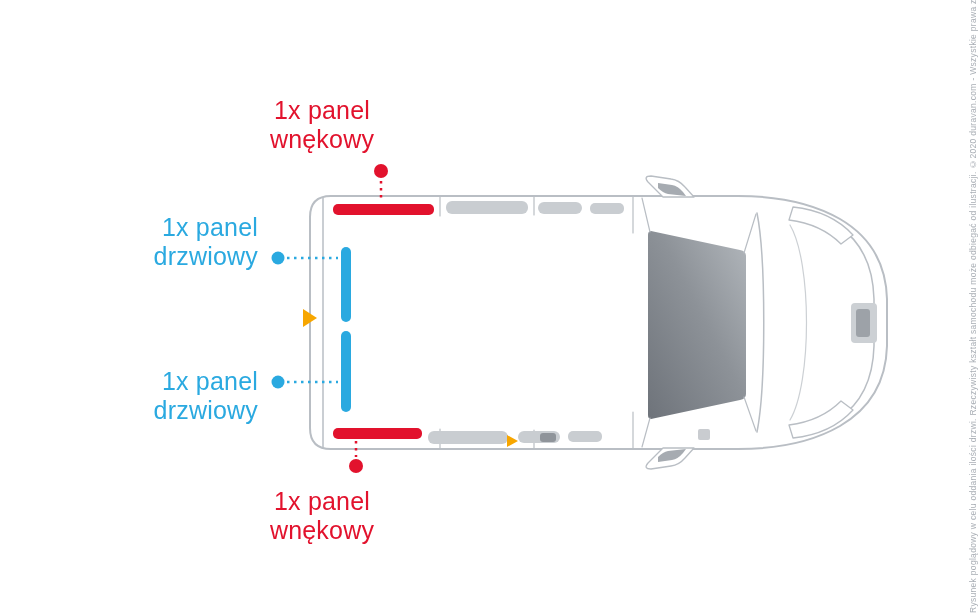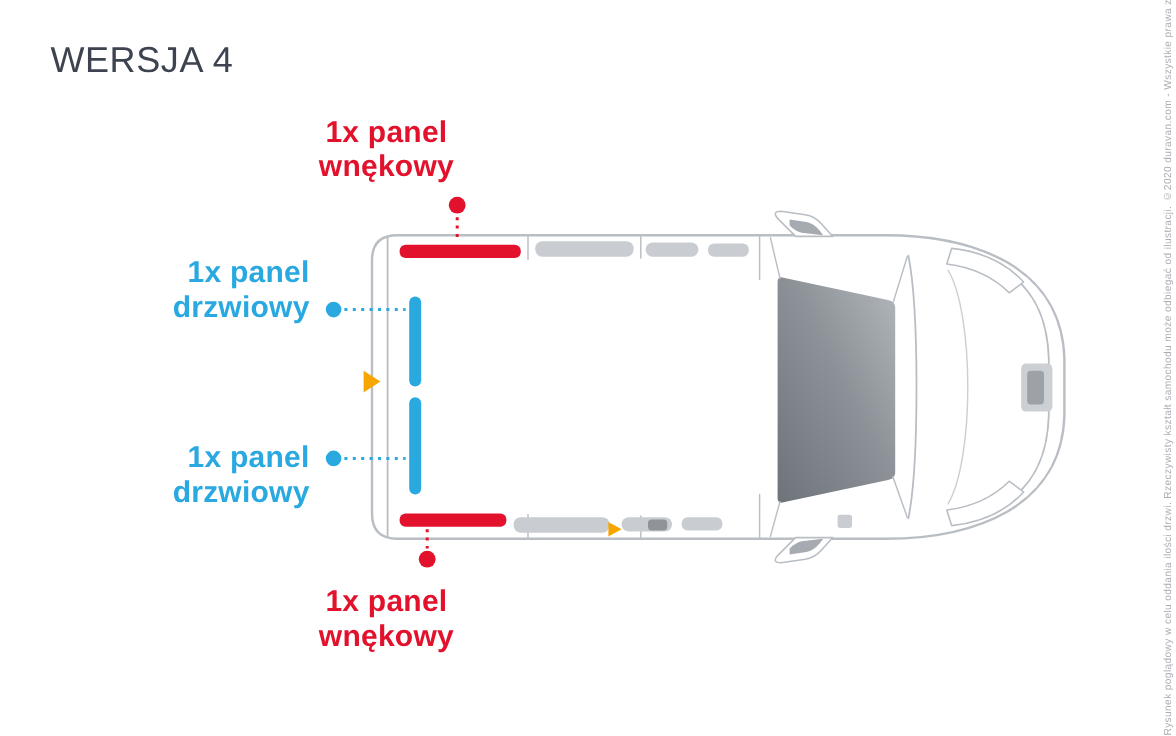--- a/index.html
+++ b/index.html
@@ -8,21 +8,21 @@
     background:#ffffff;
     font-family:"Liberation Sans","DejaVu Sans",sans-serif;
   }
   .stage{position:absolute;inset:0;}
   .diagram-svg{position:absolute;left:0;top:0;}
   .page-title{
     position:absolute;left:42px;top:34px;
     font-size:30px;font-weight:500;letter-spacing:.5px;color:#3d4450;
   }
   .anno{
-    position:absolute;font-weight:bold;font-size:25px;line-height:29px;
+    position:absolute;font-weight:normal;font-size:25px;line-height:29px;
     white-space:pre-line;letter-spacing:.2px;
   }
   .anno.red{color:#e2122d;}
   .anno.blue{color:#2aa9e0;}
   .anno-top{left:237px;top:96px;width:170px;text-align:center;}
   .anno-bottom{left:237px;top:487px;width:170px;text-align:center;}
   .anno-blue-1{left:70px;top:213px;width:188px;text-align:right;}
   .anno-blue-2{left:70px;top:367px;width:188px;text-align:right;}
   .watermark{
     position:absolute;top:0;right:2px;height:613px;
@@ -110,21 +110,20 @@
       <circle cx="381" cy="171" r="7" fill="#e2122d"></circle>
       <line x1="356" y1="441" x2="356" y2="457" stroke="#e2122d" stroke-width="2.5" stroke-dasharray="2.5 4.5"></line>
       <circle cx="356" cy="466" r="7" fill="#e2122d"></circle>
       <line x1="287" y1="258" x2="338" y2="258" stroke="#2aa9e0" stroke-width="2.5" stroke-dasharray="2.5 4.5"></line>
       <circle cx="278" cy="258" r="6.5" fill="#2aa9e0"></circle>
       <line x1="287" y1="382" x2="338" y2="382" stroke="#2aa9e0" stroke-width="2.5" stroke-dasharray="2.5 4.5"></line>
       <circle cx="278" cy="382" r="6.5" fill="#2aa9e0"></circle>
     </g>
   </svg>
 
-  <div class="page-title">WERSJA 4</div>
 
   <div class="anno red anno-top">1x panel
 wnękowy</div>
 
   <div class="anno blue anno-blue-1">1x panel
 drzwiowy</div>
 
   <div class="anno blue anno-blue-2">1x panel
 drzwiowy</div>
 

